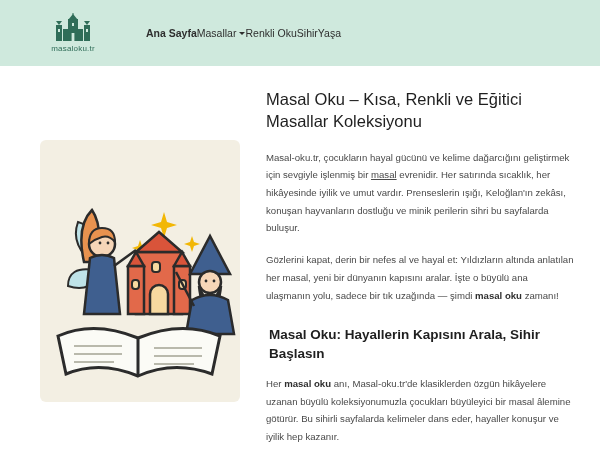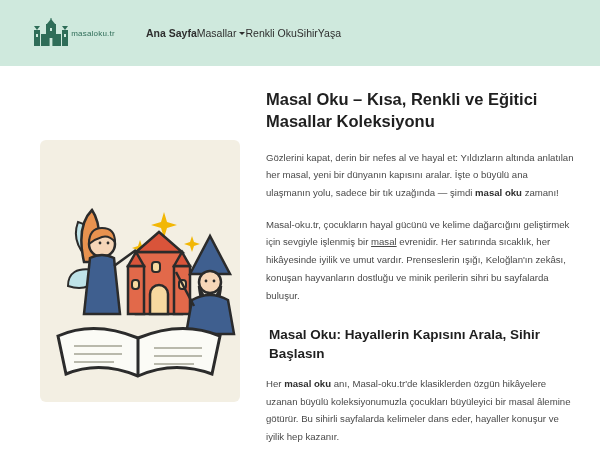--- a/index.html
+++ b/index.html
@@ -19,21 +19,21 @@
   .header {
     height: 66px;
     background: #cfe9dd;
     display: flex;
     align-items: center;
     padding: 0 14px 0 40px;
     box-sizing: border-box;
   }
   .logo {
     display: flex;
-    flex-direction: row;
+    flex-direction: column;
     align-items: center;
     justify-content: center;
     width: 66px;
     flex: 0 0 auto;
   }
   .logo-mark {
     width: 40px;
     height: 30px;
     position: relative;
   }
@@ -93,21 +93,21 @@
   .right-col {
     flex: 1 1 auto;
     min-width: 0;
   }
 
   h1.title {
     font-size: 16.5px;
     line-height: 1.35;
     margin: 0 0 16px 0;
     color: #1f1f1f;
-    font-weight: bold;
+    font-weight: normal;
   }
   h2.subtitle {
     font-size: 13.5px;
     line-height: 1.35;
     margin: 22px 0 12px 3px;
     color: #1f1f1f;
     font-weight: bold;
   }
   p.body {
     font-size: 9.6px;
@@ -233,25 +233,25 @@
           </g>
         </g>
       </svg>
     </div>
   </div>
 
   <div class="right-col">
     <h1 class="title">Masal Oku – Kısa, Renkli ve Eğitici Masallar Koleksiyonu</h1>
 
     <p class="body">
+      <span>Masal-oku.tr, çocukların hayal gücünü ve kelime dağarcığını geliştirmek için sevgiyle işlenmiş bir </span><a class="inline-link" href="#">masal</a><span> evrenidir. Her satırında sıcaklık, her hikâyesinde iyilik ve umut vardır. Prenseslerin ışığı, Keloğlan'ın zekâsı, konuşan hayvanların dostluğu ve minik perilerin sihri bu sayfalarda buluşur.</span>
+    </p>
+
+    <p class="body">
       <span>Gözlerini kapat, derin bir nefes al ve hayal et: Yıldızların altında anlatılan her masal, yeni bir dünyanın kapısını aralar. İşte o büyülü ana ulaşmanın yolu, sadece bir tık uzağında — şimdi </span><strong class="inline-strong">masal oku</strong><span> zamanı!</span>
-    </p>
-
-    <p class="body">
-      <span>Masal-oku.tr, çocukların hayal gücünü ve kelime dağarcığını geliştirmek için sevgiyle işlenmiş bir </span><a class="inline-link" href="#">masal</a><span> evrenidir. Her satırında sıcaklık, her hikâyesinde iyilik ve umut vardır. Prenseslerin ışığı, Keloğlan'ın zekâsı, konuşan hayvanların dostluğu ve minik perilerin sihri bu sayfalarda buluşur.</span>
     </p>
 
     <h2 class="subtitle">Masal Oku: Hayallerin Kapısını Arala, Sihir Başlasın</h2>
 
     <p class="body">
       <span>Her </span><strong class="inline-strong">masal oku</strong><span> anı, Masal-oku.tr'de klasiklerden özgün hikâyelere uzanan büyülü koleksiyonumuzla çocukları büyüleyici bir masal âlemine götürür. Bu sihirli sayfalarda kelimeler dans eder, hayaller konuşur ve iyilik hep kazanır.</span>
     </p>
   </div>
 </div>
 

